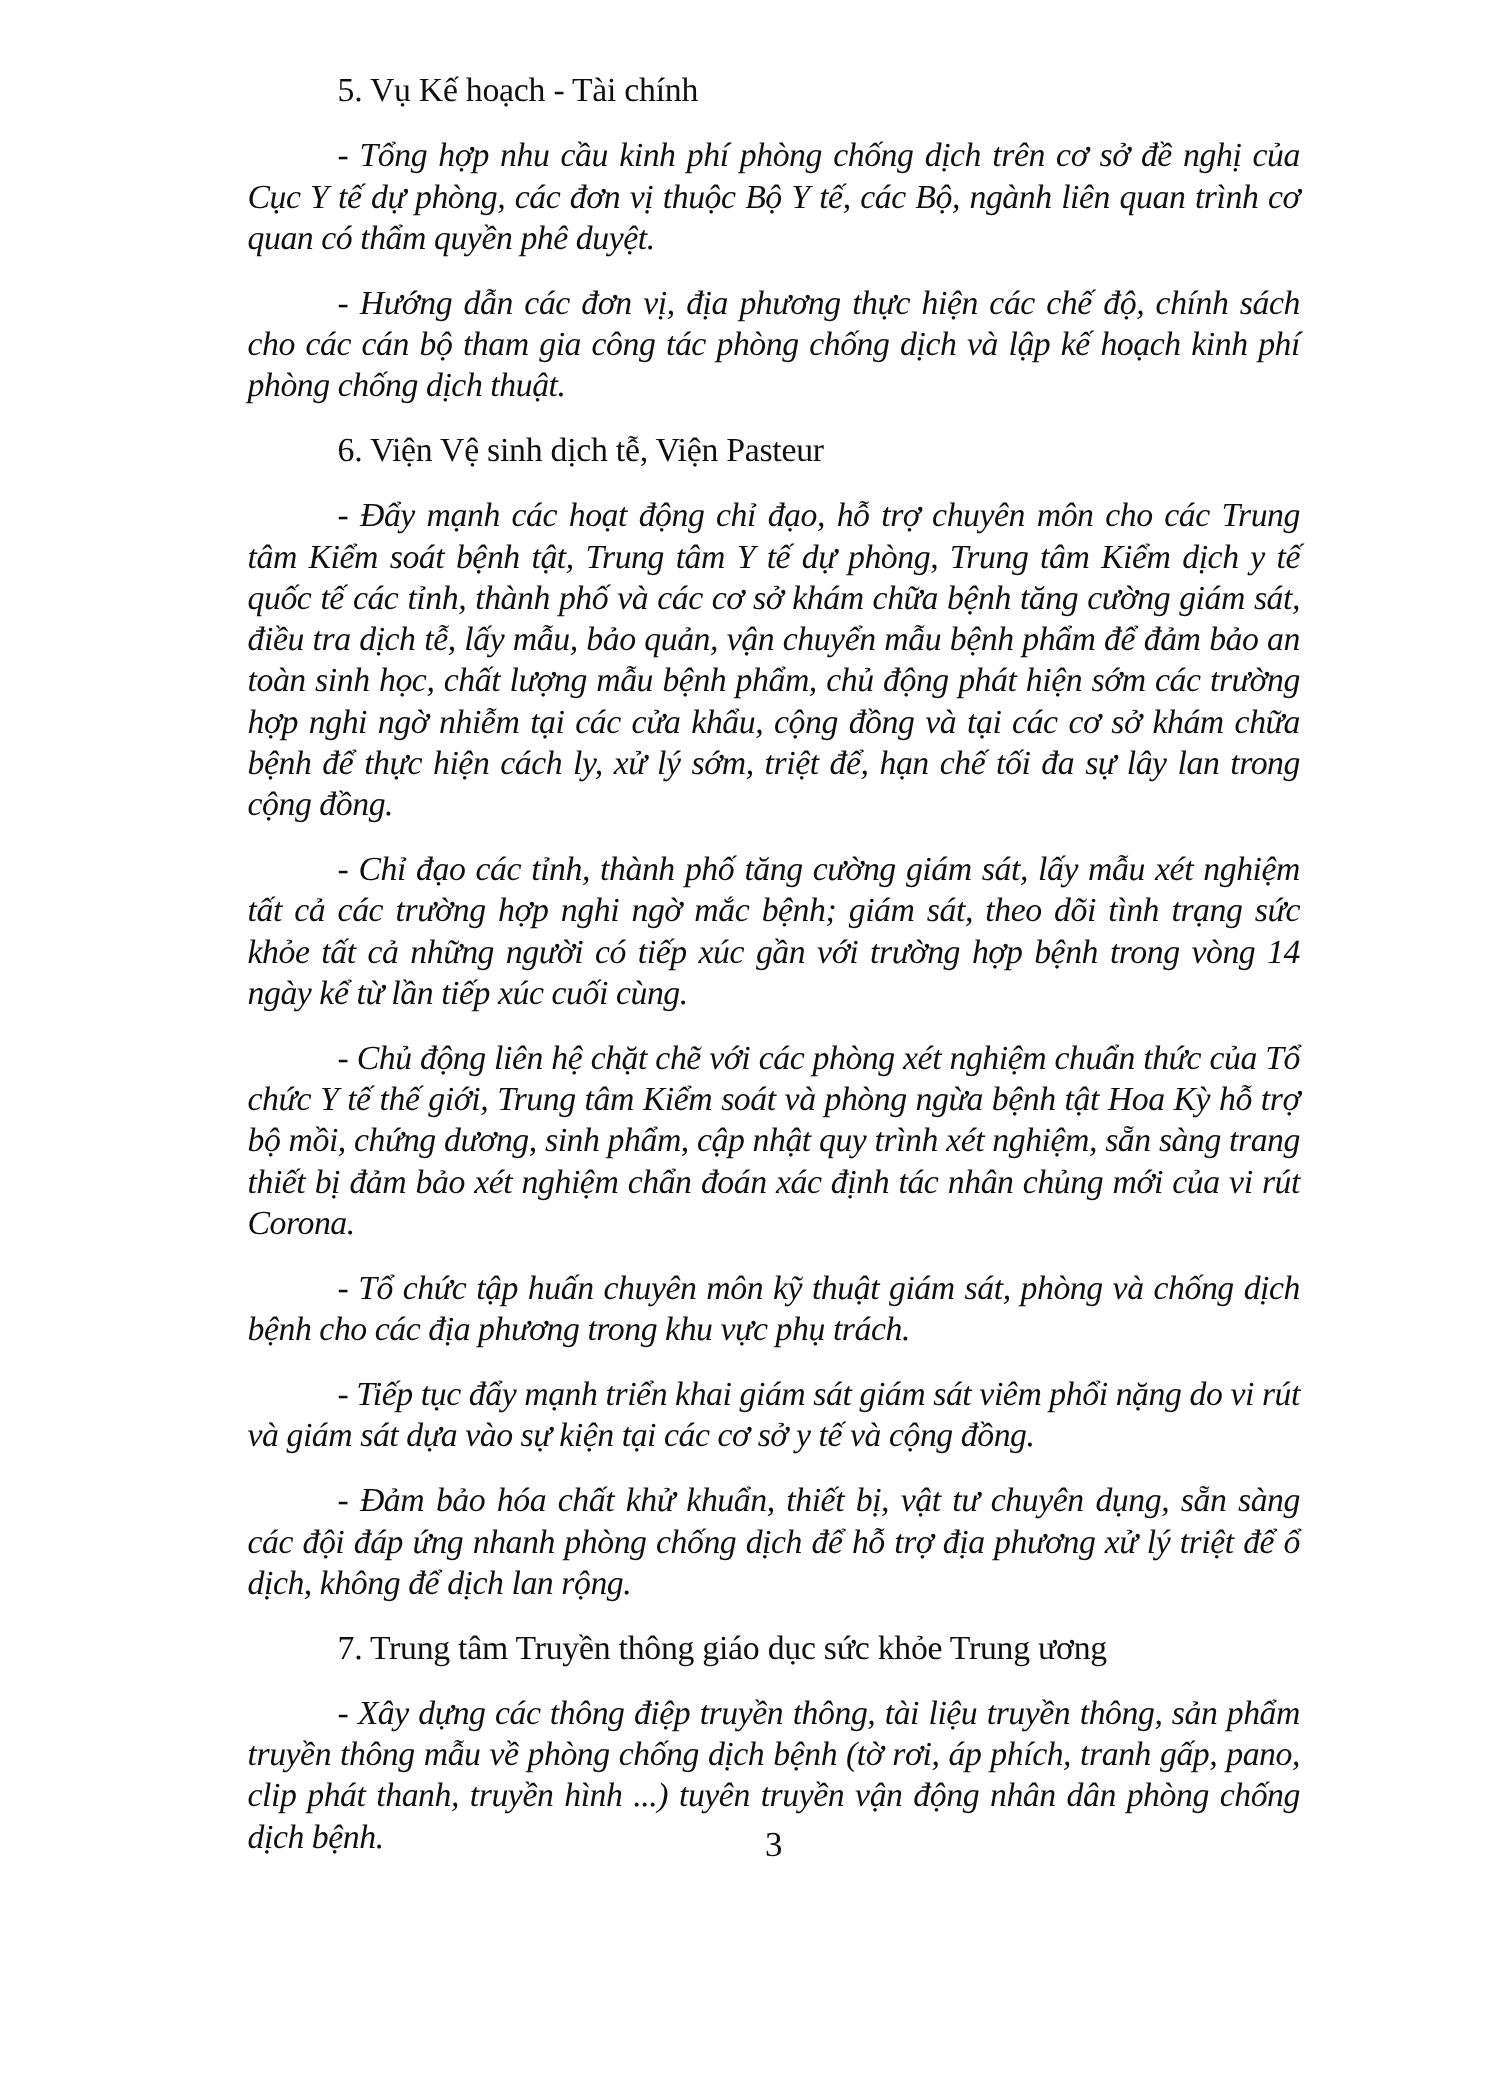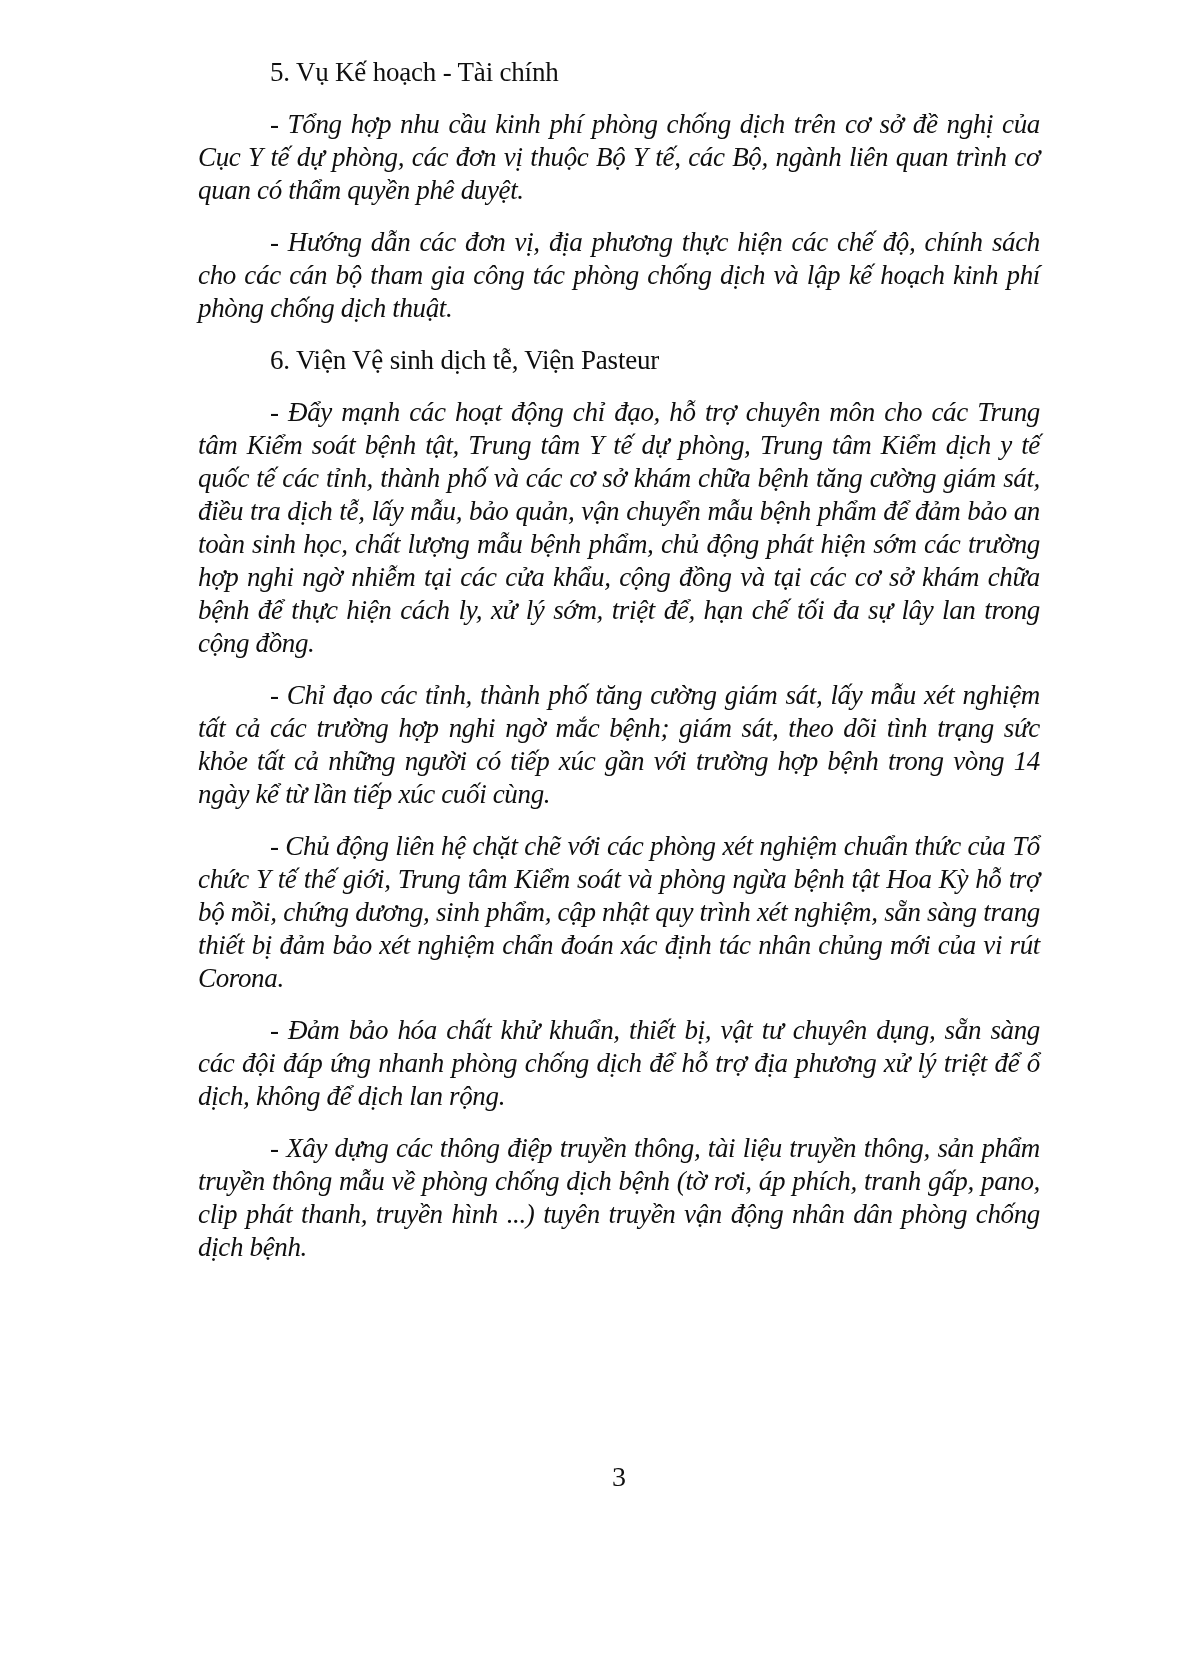--- a/index.html
+++ b/index.html
@@ -58,21 +58,24 @@
     <h2 class="heading">5. Vụ Kế hoạch - Tài chính</h2>
     <p class="para">- Tổng hợp nhu cầu kinh phí phòng chống dịch trên cơ sở đề nghị của Cục Y tế dự phòng, các đơn vị thuộc Bộ Y tế, các Bộ, ngành liên quan trình cơ quan có thẩm quyền phê duyệt.</p>
     <p class="para">- Hướng dẫn các đơn vị, địa phương thực hiện các chế độ, chính sách cho các cán bộ tham gia công tác phòng chống dịch và lập kế hoạch kinh phí phòng chống dịch thuật.</p>
   </section>
 
   <section>
     <h2 class="heading">6. Viện Vệ sinh dịch tễ, Viện Pasteur</h2>
     <p class="para">- Đẩy mạnh các hoạt động chỉ đạo, hỗ trợ chuyên môn cho các Trung tâm Kiểm soát bệnh tật, Trung tâm Y tế dự phòng, Trung tâm Kiểm dịch y tế quốc tế các tỉnh, thành phố và các cơ sở khám chữa bệnh tăng cường giám sát, điều tra dịch tễ, lấy mẫu, bảo quản, vận chuyển mẫu bệnh phẩm để đảm bảo an toàn sinh học, chất lượng mẫu bệnh phẩm, chủ động phát hiện sớm các trường hợp nghi ngờ nhiễm tại các cửa khẩu, cộng đồng và tại các cơ sở khám chữa bệnh để thực hiện cách ly, xử lý sớm, triệt để, hạn chế tối đa sự lây lan trong cộng đồng.</p>
     <p class="para">- Chỉ đạo các tỉnh, thành phố tăng cường giám sát, lấy mẫu xét nghiệm tất cả các trường hợp nghi ngờ mắc bệnh; giám sát, theo dõi tình trạng sức khỏe tất cả những người có tiếp xúc gần với trường hợp bệnh trong vòng 14 ngày kể từ lần tiếp xúc cuối cùng.</p>
     <p class="para">- Chủ động liên hệ chặt chẽ với các phòng xét nghiệm chuẩn thức của Tổ chức Y tế thế giới, Trung tâm Kiểm soát và phòng ngừa bệnh tật Hoa Kỳ hỗ trợ bộ mồi, chứng dương, sinh phẩm, cập nhật quy trình xét nghiệm, sẵn sàng trang thiết bị đảm bảo xét nghiệm chẩn đoán xác định tác nhân chủng mới của vi rút Corona.</p>
+    <p class="para">- Tổ chức tập huấn chuyên môn kỹ thuật giám sát, phòng và chống dịch bệnh cho các địa phương trong khu vực phụ trách.</p>
+    <p class="para">- Tiếp tục đẩy mạnh triển khai giám sát giám sát viêm phổi nặng do vi rút và giám sát dựa vào sự kiện tại các cơ sở y tế và cộng đồng.</p>
     <p class="para">- Đảm bảo hóa chất khử khuẩn, thiết bị, vật tư chuyên dụng, sẵn sàng các đội đáp ứng nhanh phòng chống dịch để hỗ trợ địa phương xử lý triệt để ổ dịch, không để dịch lan rộng.</p>
   </section>
 
   <section>
+    <h2 class="heading">7. Trung tâm Truyền thông giáo dục sức khỏe Trung ương</h2>
     <p class="para">- Xây dựng các thông điệp truyền thông, tài liệu truyền thông, sản phẩm truyền thông mẫu về phòng chống dịch bệnh (tờ rơi, áp phích, tranh gấp, pano, clip phát thanh, truyền hình ...) tuyên truyền vận động nhân dân phòng chống dịch bệnh.</p>
   </section>
 
   <div class="pagenum">3</div>
 </div>
 
 </body></html>

